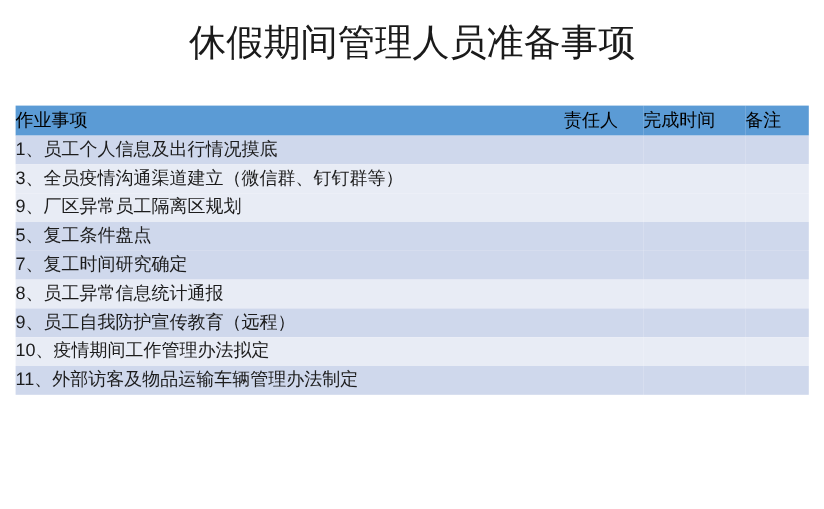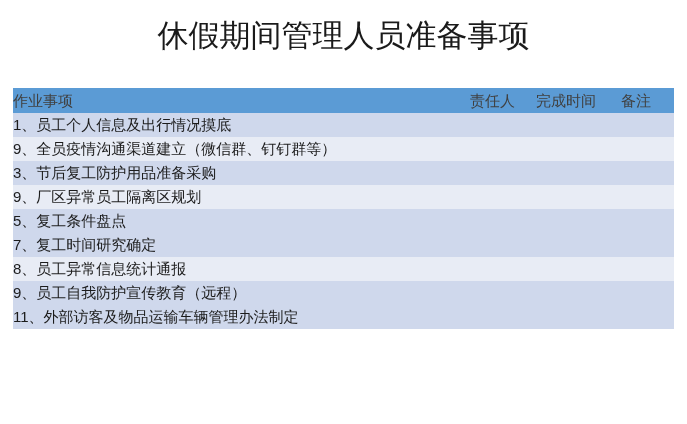--- a/index.html
+++ b/index.html
@@ -52,21 +52,21 @@
   }
   
   .col-item   { width: 457px; }
   .col-owner  { width: 66px;  }
   .col-time   { width: 85px;  }
   .col-remark { width: 53px;  }
 
   thead tr { height: 25px; }
   thead th {
     background: #5B9BD5;
-    color: #404040;
+    color: #000000;
     font-size: 15px;
     height: 25px;
     line-height: 25px;
     border-right: 2px solid #ffffff;
     border-bottom: 2px solid #ffffff;
     overflow: hidden;
     white-space: nowrap;
   }
   thead th.col-item { padding-left: 5px; }
   thead th.col-owner,
@@ -109,27 +109,21 @@
       </tr>
     </thead>
     <tbody>
       <tr class="row-odd">
         <td class="col-item">1、员工个人信息及出行情况摸底</td>
         <td class="col-owner"></td>
         <td class="col-time"></td>
         <td class="col-remark"></td>
       </tr>
       <tr class="row-even">
-        <td class="col-item">9、全员疫情沟通渠道建立（微信群、钉钉群等）</td>
-        <td class="col-owner"></td>
-        <td class="col-time"></td>
-        <td class="col-remark"></td>
-      </tr>
-      <tr class="row-odd">
-        <td class="col-item">3、节后复工防护用品准备采购</td>
+        <td class="col-item">3、全员疫情沟通渠道建立（微信群、钉钉群等）</td>
         <td class="col-owner"></td>
         <td class="col-time"></td>
         <td class="col-remark"></td>
       </tr>
       <tr class="row-even">
         <td class="col-item">9、厂区异常员工隔离区规划</td>
         <td class="col-owner"></td>
         <td class="col-time"></td>
         <td class="col-remark"></td>
       </tr>
@@ -150,20 +144,26 @@
         <td class="col-owner"></td>
         <td class="col-time"></td>
         <td class="col-remark"></td>
       </tr>
       <tr class="row-odd">
         <td class="col-item">9、员工自我防护宣传教育（远程）</td>
         <td class="col-owner"></td>
         <td class="col-time"></td>
         <td class="col-remark"></td>
       </tr>
+      <tr class="row-even">
+        <td class="col-item">10、疫情期间工作管理办法拟定</td>
+        <td class="col-owner"></td>
+        <td class="col-time"></td>
+        <td class="col-remark"></td>
+      </tr>
       <tr class="row-odd">
         <td class="col-item">11、外部访客及物品运输车辆管理办法制定</td>
         <td class="col-owner"></td>
         <td class="col-time"></td>
         <td class="col-remark"></td>
       </tr>
     </tbody>
   </table>
 
 </div>

